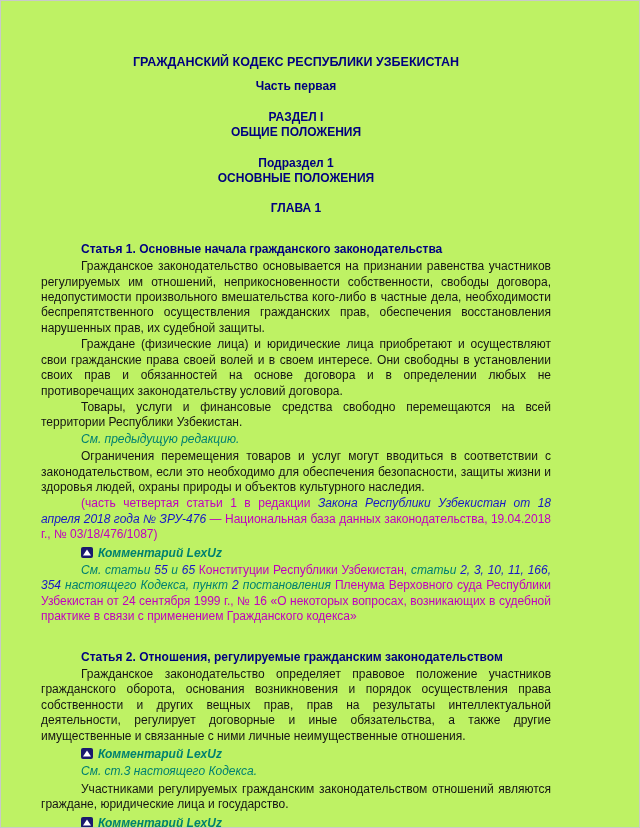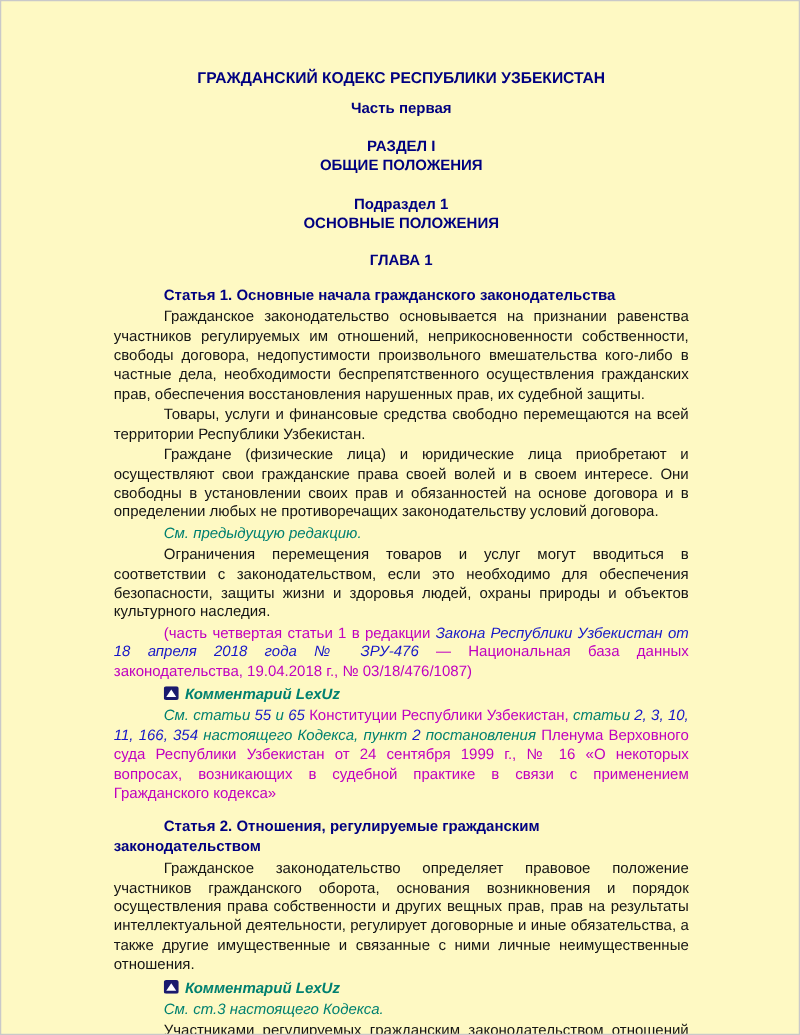--- a/index.html
+++ b/index.html
@@ -5,23 +5,23 @@
   * { margin: 0; padding: 0; box-sizing: border-box; }
   html, body { background: #ffffff; }
   body {
     width: 640px;
     height: 828px;
     font-family: "Liberation Sans", sans-serif;
   }
   .page {
     width: 640px;
     height: 828px;
-    background: #fef9c3;
+    background: #bef264;
     border: 1px solid #c9c9c9;
-    padding: 54px 88px 0 90px;
+    padding: 54px 88px 0 40px;
     font-size: 12px;
     line-height: 15.4px;
     overflow: hidden;
   }
   .doc-title {
     color: #000080;
     font-weight: 700;
     text-align: center;
     font-size: 12.5px;
     margin-bottom: 9px;
@@ -29,21 +29,21 @@
   .sub {
     color: #000080;
     font-weight: 700;
     text-align: center;
   }
   .gap { margin-top: 15px; }
   .article-h {
     color: #000080;
     font-weight: 700;
     text-indent: 40px;
-    margin-top: 12px;
+    margin-top: 25px;
     margin-bottom: 2px;
   }
   .para {
     color: #141414;
     text-align: justify;
     text-indent: 40px;
     margin-bottom: 1px;
   }
   .see {
     text-indent: 40px;
@@ -79,22 +79,22 @@
     <div class="sub gap">РАЗДЕЛ I</div>
     <div class="sub">ОБЩИЕ ПОЛОЖЕНИЯ</div>
     <div class="sub gap">Подраздел 1</div>
     <div class="sub">ОСНОВНЫЕ ПОЛОЖЕНИЯ</div>
     <div class="sub gap">ГЛАВА 1</div>
   </div>
 
   <div class="article-h">Статья 1. Основные начала гражданского законодательства</div>
 
   <p class="para">Гражданское законодательство основывается на признании равенства участников регулируемых им отношений, неприкосновенности собственности, свободы договора, недопустимости произвольного вмешательства кого-либо в частные дела, необходимости беспрепятственного осуществления гражданских прав, обеспечения восстановления нарушенных прав, их судебной защиты.</p>
+  <p class="para">Граждане (физические лица) и юридические лица приобретают и осуществляют свои гражданские права своей волей и в своем интересе. Они свободны в установлении своих прав и обязанностей на основе договора и в определении любых не противоречащих законодательству условий договора.</p>
   <p class="para">Товары, услуги и финансовые средства свободно перемещаются на всей территории Республики Узбекистан.</p>
-  <p class="para">Граждане (физические лица) и юридические лица приобретают и осуществляют свои гражданские права своей волей и в своем интересе. Они свободны в установлении своих прав и обязанностей на основе договора и в определении любых не противоречащих законодательству условий договора.</p>
 
   <p class="see"><span class="teal-link">См. предыдущую редакцию.</span></p>
 
   <p class="para">Ограничения перемещения товаров и услуг могут вводиться в соответствии с законодательством, если это необходимо для обеспечения безопасности, защиты жизни и здоровья людей, охраны природы и объектов культурного наследия.</p>
 
   <p class="amend"><span class="magenta">(часть четвертая статьи 1 в редакции </span><span class="blue-link">Закона Республики Узбекистан от 18 апреля 2018 года № ЗРУ-476</span><span class="magenta"> — Национальная база данных законодательства, 19.04.2018 г., № 03/18/476/1087)</span></p>
 
   <div class="comment"><span class="cicon"><svg width="12" height="11" viewBox="0 0 12 11">
           <rect x="0" y="0" width="12" height="11" rx="2" fill="#1a1a6e"></rect>
           <path d="M2 8.5 L6 2.5 L10 8.5 Z" fill="#ffffff"></path>

